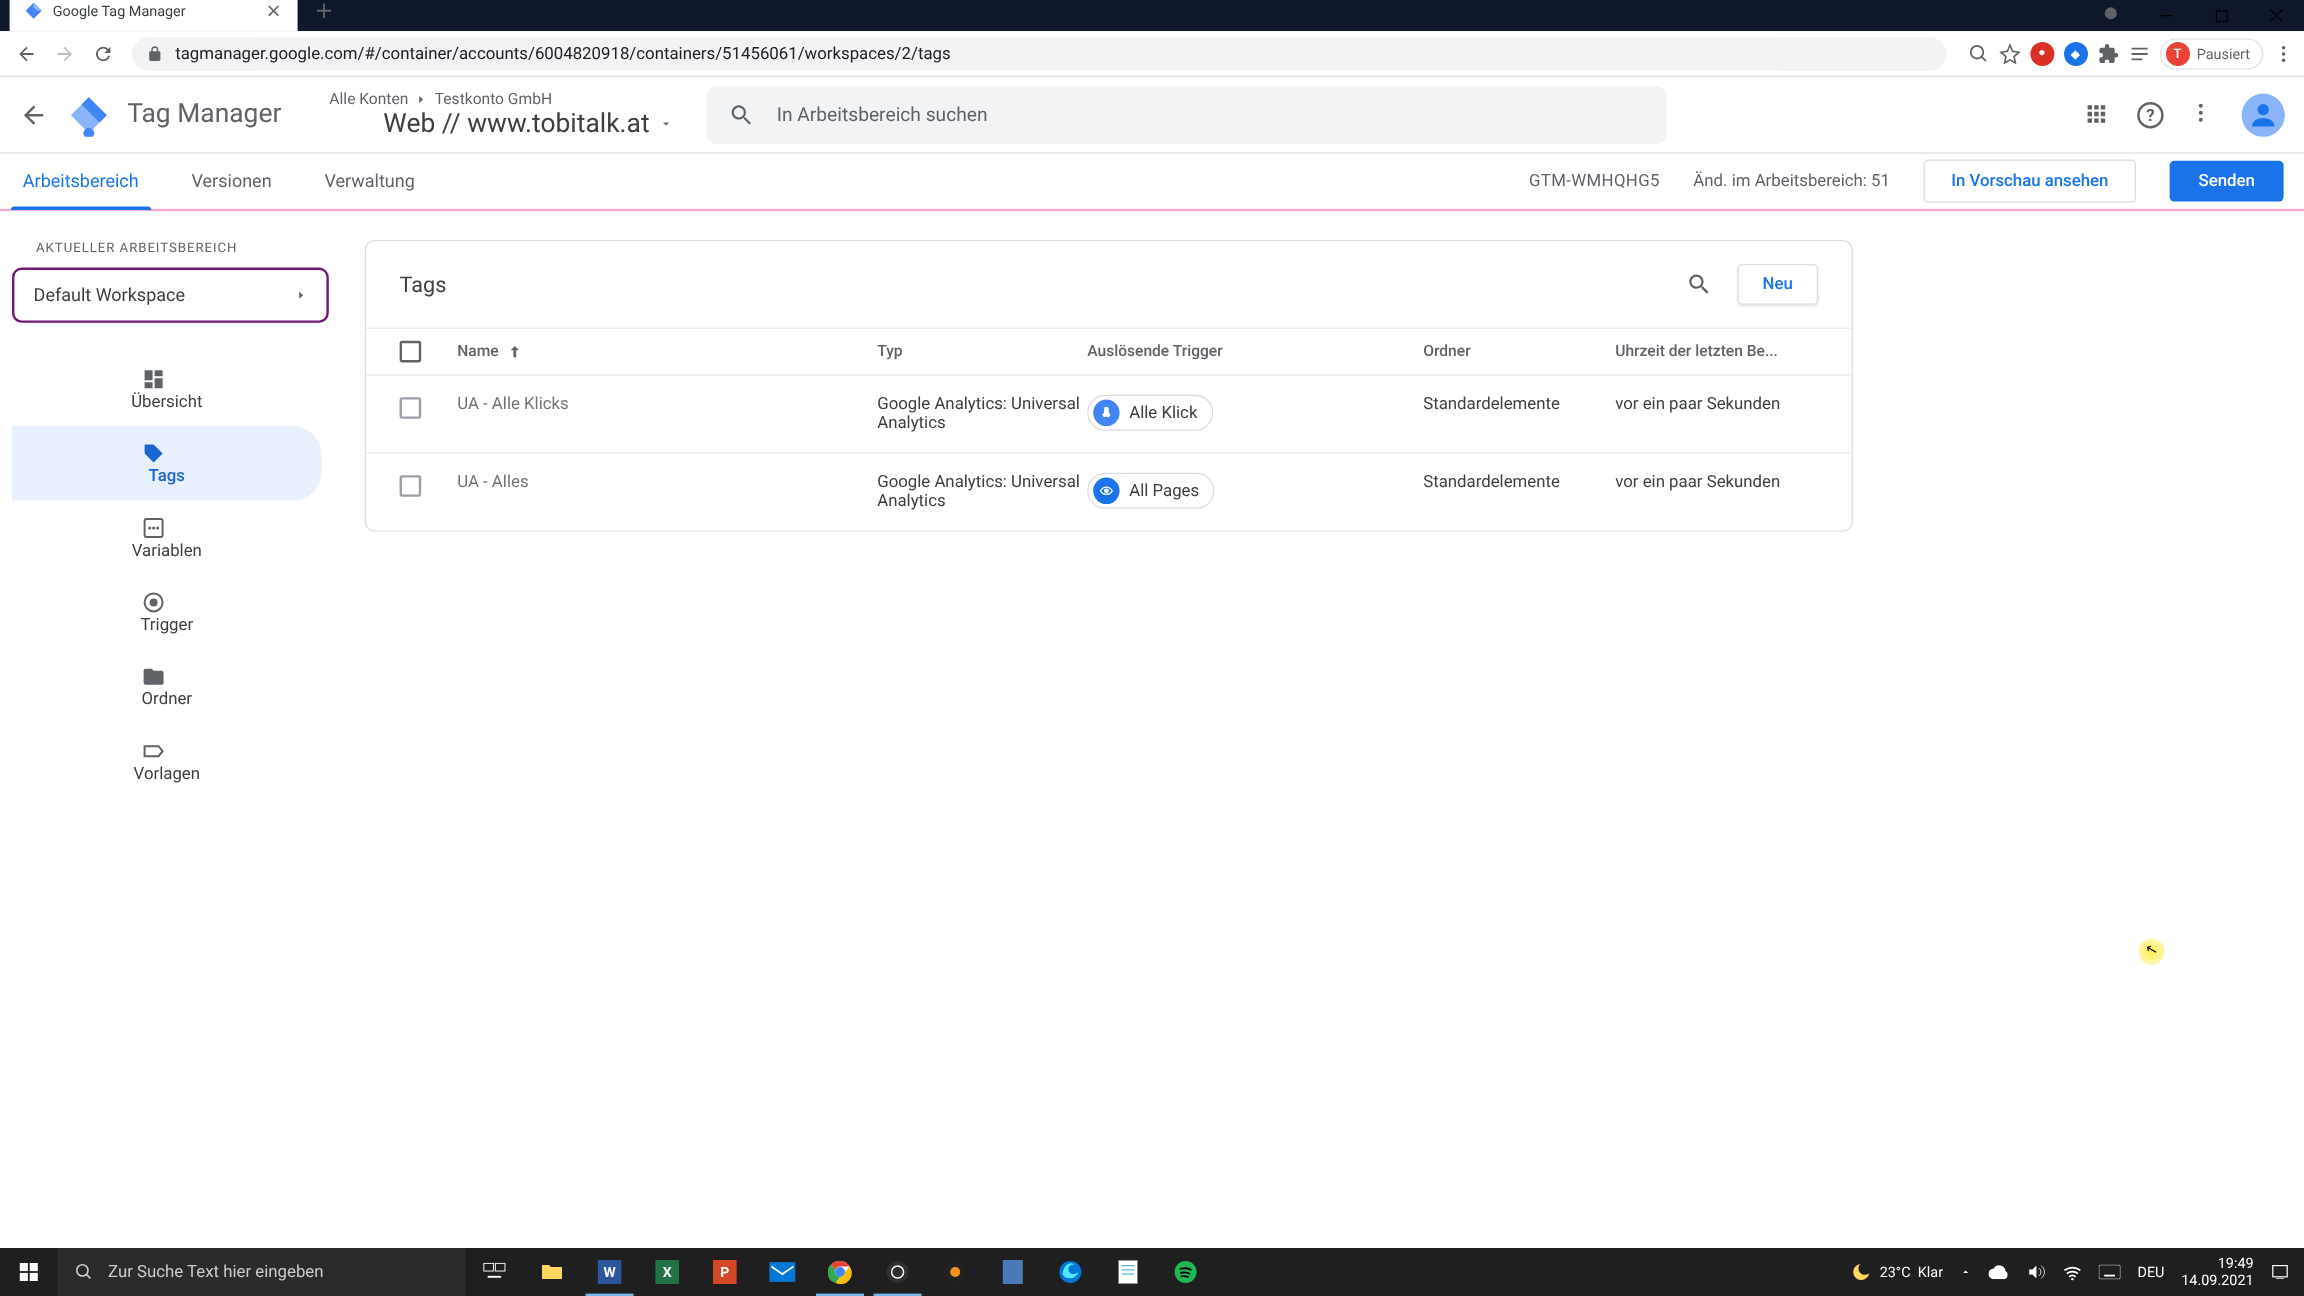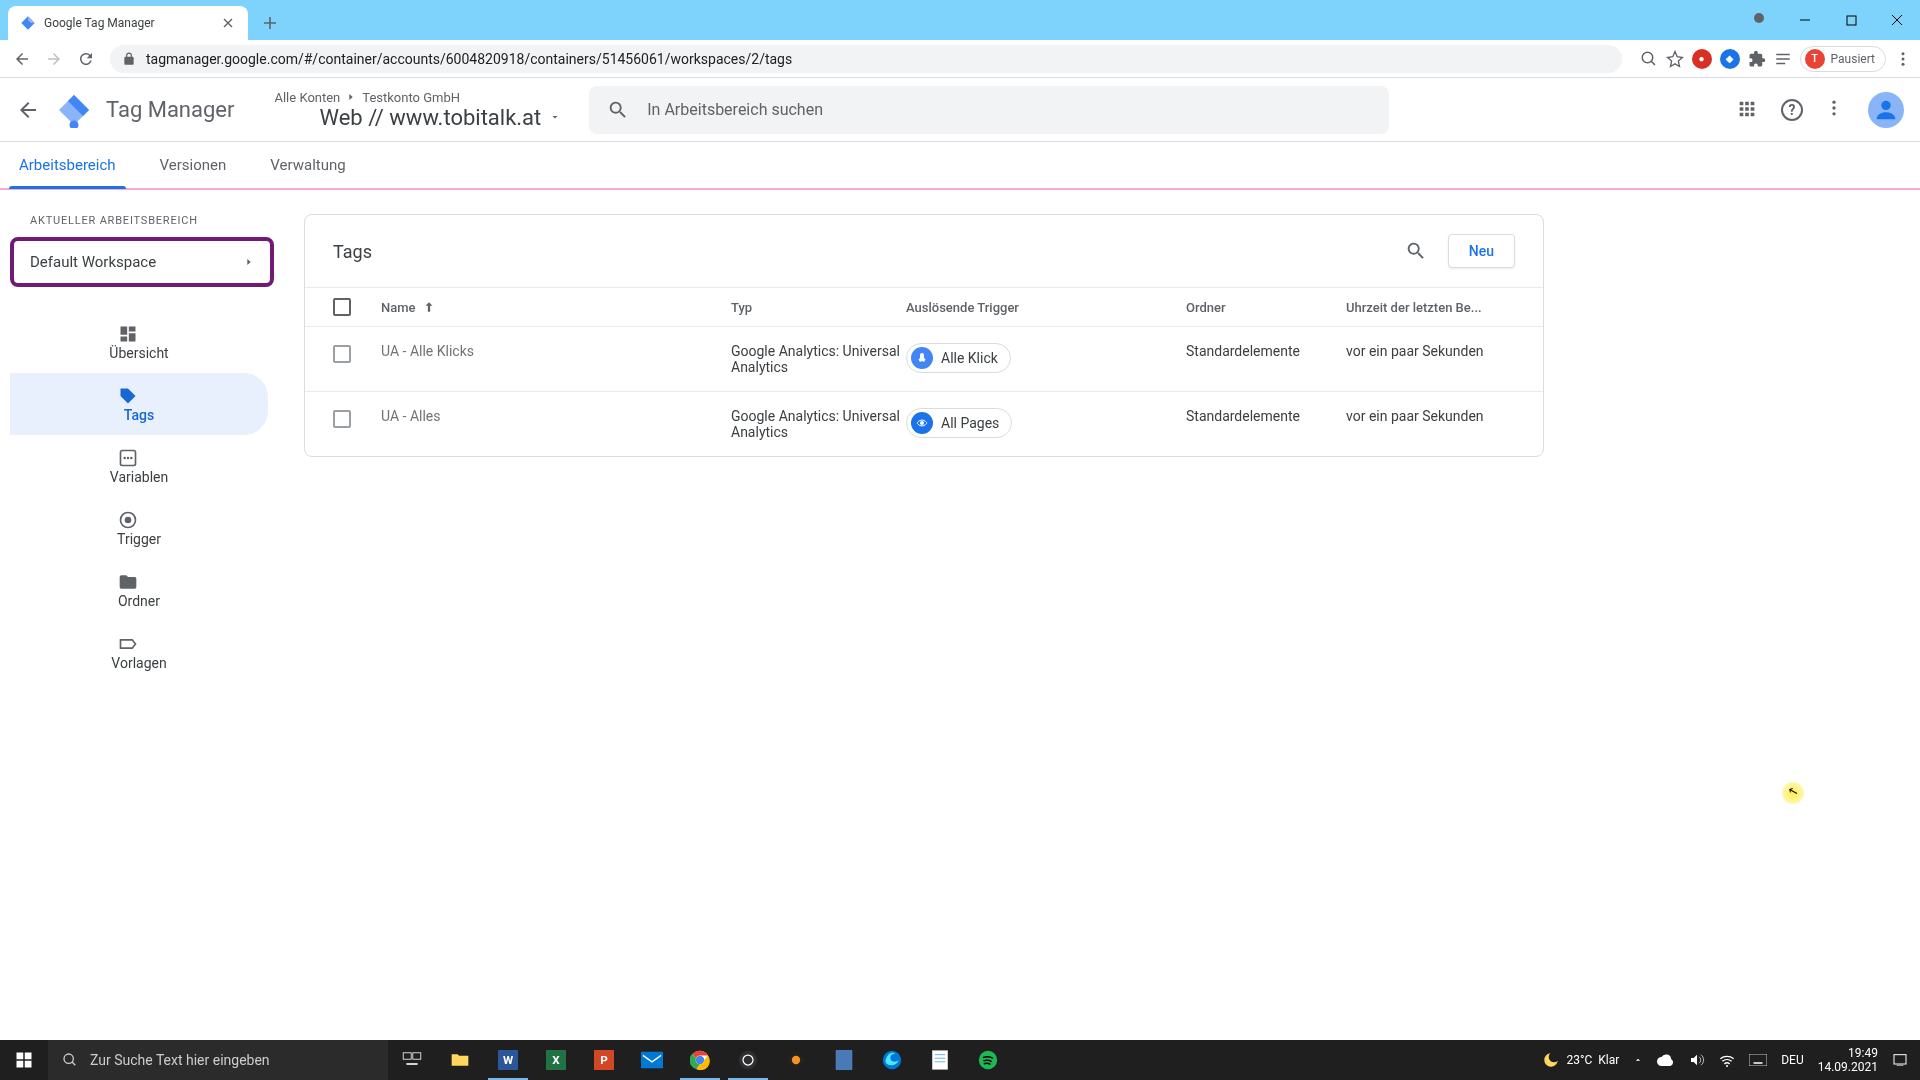--- a/index.html
+++ b/index.html
@@ -1,19 +1,19 @@
 <!DOCTYPE html>
 <html><head>
 <meta charset="utf-8">
 <style>
 * { margin: 0; padding: 0; box-sizing: border-box; font-family: 'Segoe UI', Roboto, Arial, sans-serif; }
 body { background: #fff; overflow: hidden; width: 1920px; height: 1080px; }
 
 
-.browser-titlebar { height: 40px; background: #7dd3fc; display: flex; align-items: flex-end; }
+.browser-titlebar { height: 26px; background: #0f172a; display: flex; align-items: flex-end; }
 .tab { background: #fff; height: 34px; display: flex; align-items: center; padding: 0 12px; border-radius: 8px 8px 0 0; margin-left: 8px; min-width: 240px; position: relative; }
 .tab-favicon { width: 16px; height: 16px; margin-right: 8px; }
 .tab-title { font-size: 12px; color: #3c4043; flex: 1; }
 .tab-close { width: 16px; height: 16px; display: flex; align-items: center; justify-content: center; color: #5f6368; cursor: pointer; }
 .new-tab { width: 28px; height: 28px; display: flex; align-items: center; justify-content: center; color: #5f6368; margin-left: 8px; margin-bottom: 3px; }
 .window-controls { margin-left: auto; display: flex; align-items: center; height: 100%; }
 .win-ctrl { width: 46px; height: 32px; display: flex; align-items: center; justify-content: center; color: #3c4043; }
 .chrome-profile-dot { width: 10px; height: 10px; border-radius: 50%; background: #5f6368; margin: 0 18px 4px 0; align-self: center; }
 
 .browser-toolbar { height: 38px; background: #fff; border-bottom: 1px solid #dadce0; display: flex; align-items: center; padding: 0 8px; gap: 4px; }
@@ -52,21 +52,21 @@
 .nav-right { margin-left: auto; display: flex; align-items: center; gap: 28px; }
 .container-id { font-size: 14px; color: #5f6368; letter-spacing: 0.3px; }
 .changes-count { font-size: 14px; color: #5f6368; }
 .preview-btn { border: 1px solid #dadce0; background: #fff; color: #1a73e8; font-size: 14px; padding: 9px 22px; border-radius: 4px; font-weight: 500; cursor: pointer; }
 .submit-btn { background: #1a73e8; color: #fff; font-size: 14px; padding: 9px 24px; border: none; border-radius: 4px; font-weight: 500; cursor: pointer; }
 
 
 .main { display: flex; height: calc(100% - 190px); }
 .sidebar { width: 284px; padding: 24px 10px 0 10px; }
 .ws-label { font-size: 11px; color: #5f6368; letter-spacing: 0.8px; padding-left: 20px; margin-bottom: 10px; }
-.ws-selector { border: 4px solid #701a75; border-radius: 8px; padding: 12px 16px; margin: 0 0 24px 0; display: flex; align-items: center; justify-content: space-between; cursor: pointer; }
+.ws-selector { border: 2px solid #701a75; border-radius: 8px; padding: 12px 16px; margin: 0 0 24px 0; display: flex; align-items: center; justify-content: space-between; cursor: pointer; }
 .ws-name { font-size: 15px; color: #3c4043; }
 .side-nav { list-style: none; }
 .side-item { display: flex; align-items: center; padding: 12px 20px; border-radius: 0 24px 24px 0; cursor: pointer; margin-right: 6px; flex-direction: column; }
 .side-item.active { background: #e8f0fe; }
 .side-icon { width: 22px; height: 22px; margin-right: 22px; color: #5f6368; display: flex; align-items: center; justify-content: center; }
 .side-item.active .side-icon { color: #1967d2; }
 .side-label { font-size: 14px; color: #3c4043; }
 .side-item.active .side-label { color: #1967d2; font-weight: 500; }
 
 .content { flex: 1; padding: 24px 20px; position: relative; }
@@ -288,20 +288,26 @@
           <path fill="#1a73e8" d="M4 20c0-4 4-6 8-6s8 2 8 6z"></path>
         </svg>
       </span>
   </div>
 </div>
 
 <div class="nav-bar">
   <div class="nav-tab active">Arbeitsbereich</div>
   <div class="nav-tab">Versionen</div>
   <div class="nav-tab">Verwaltung</div>
+  <div class="nav-right">
+    <span class="container-id">GTM-WMHQHG5</span>
+    <span class="changes-count">Änd. im Arbeitsbereich: 51</span>
+    <button class="preview-btn">In Vorschau ansehen</button>
+    <button class="submit-btn">Senden</button>
+  </div>
 </div>
 
 <div class="main">
   <div class="sidebar">
     <div class="ws-label">AKTUELLER ARBEITSBEREICH</div>
     <div class="ws-selector">
       <span class="ws-name">Default Workspace</span>
       <svg width="10" height="14" viewBox="0 0 24 24">
           <path fill="#5f6368" d="M8 5l8 7-8 7z"></path>
         </svg>

